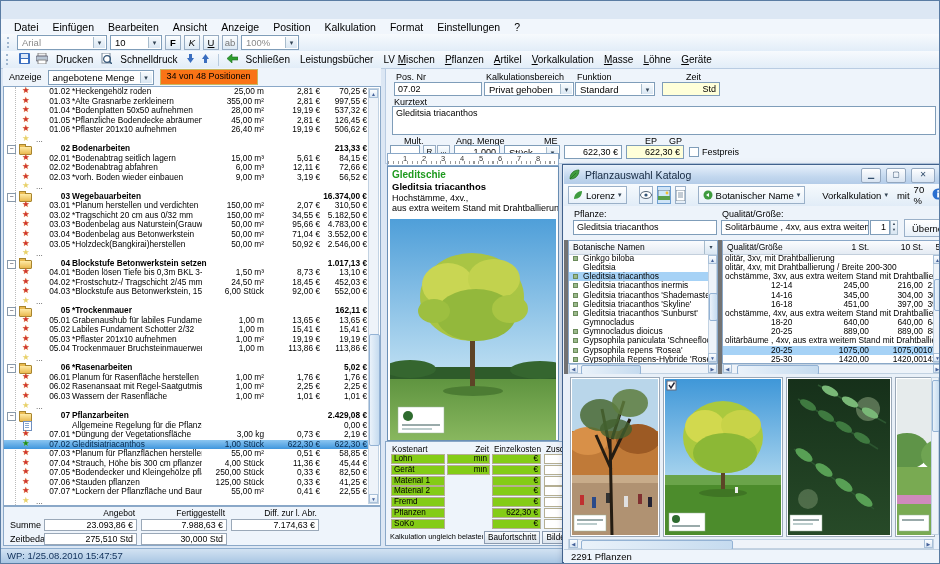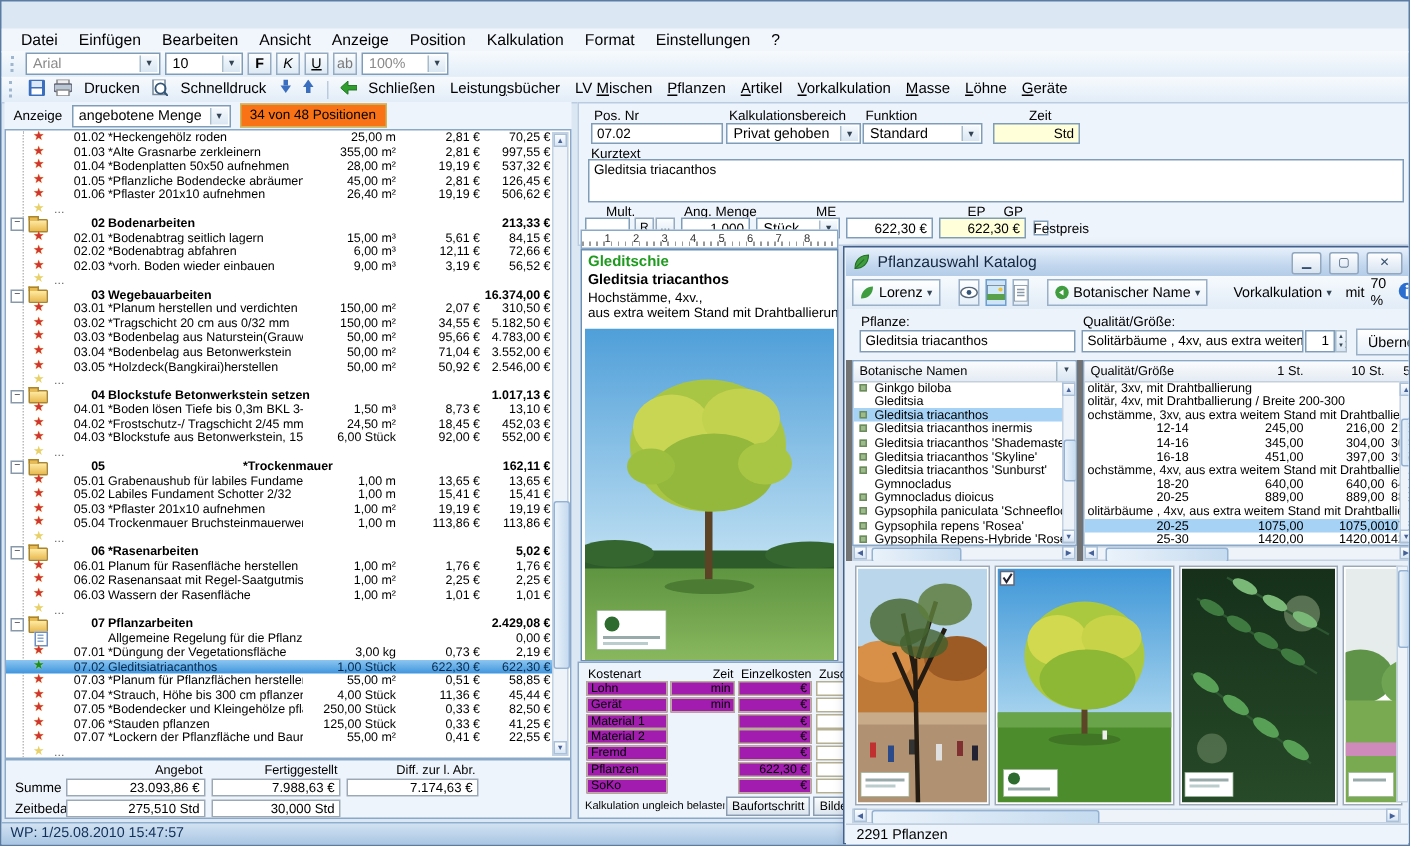--- a/index.html
+++ b/index.html
@@ -79,21 +79,21 @@
     background:repeating-linear-gradient(90deg,#999 0 1px,transparent 1px 4.75px);}
   .rnum{position:absolute;top:0;}
   .descpanel{position:absolute;left:386px;top:165px;width:172px;height:275px;background:#fff;
     border:1px solid #6a8fb5;box-sizing:border-box;overflow:hidden;}
   .desc-t1{position:absolute;left:4px;top:2px;font-size:10px;font-weight:bold;color:#1e9a1e;}
   .desc-t2{position:absolute;left:4px;top:14px;font-size:9.5px;font-weight:bold;}
   .desc-l{position:absolute;left:4px;font-size:9px;white-space:nowrap;}
   
   .kostpanel{position:absolute;left:384px;top:440px;width:200px;height:105px;background:#eef4fb;
     border:1px solid #8aa8c8;box-sizing:border-box;font-size:8.3px;}
-  .kbox{position:absolute;height:10px;background:#a21caf;border:1px solid #b5af93;box-sizing:border-box;
+  .kbox{position:absolute;height:10px;background:#84cc16;border:1px solid #b5af93;box-sizing:border-box;
     font-size:8.2px;line-height:8.5px;padding:0 2px;white-space:nowrap;overflow:hidden;}
   .kbtn{position:absolute;height:13px;border:1px solid #8b9bb0;background:linear-gradient(#fafcfd,#dbe4ee);
     font-size:8.2px;line-height:11px;text-align:center;padding:0 3px;white-space:nowrap;overflow:hidden;box-sizing:border-box;}
   
   .statusbar{position:absolute;left:0;top:547px;width:940px;height:15px;
     background:linear-gradient(#d2e2f2,#a9c6e3);border-top:1px solid #8fafd0;font-size:9.5px;
     line-height:14px;padding-left:6px;color:#10305a;box-sizing:border-box;}
   .bottomedge{position:absolute;left:0;top:562px;width:940px;height:2px;background:#7d9cc0;}
   
   .sbtrack{position:absolute;background:#eef3f9;border:1px solid #c2d2e2;box-sizing:border-box;}
@@ -394,21 +394,21 @@
           <span class="tgp">552,00 €</span>
         </div>
         <div class="trow">
           <span class="stardim">★</span>
           <span class="dots">...</span>
         </div>
         <div class="trow group">
           <span class="expand">−</span>
           <span class="folder"></span>
           <span class="tnum">05</span>
-          <span class="ttxt ttxt-g" style="width: 240px; text-align: center;">*Trockenmauer</span>
+          <span class="ttxt ttxt-g" style="width: 240px;">*Trockenmauer</span>
           <span class="tqty"></span>
           <span class="tep"></span>
           <span class="tgp">162,11 €</span>
         </div>
         <div class="trow">
           <span class="star">★</span>
           <span class="tnum">05.01</span>
           <span class="ttxt">Grabenaushub für labiles Fundament</span>
           <span class="tqty">1,00 m</span>
           <span class="tep">13,65 €</span>
@@ -595,21 +595,21 @@
     <span class="mini" style="position:absolute;left:51px;top:76px;height:13px;min-width:13px;font-size:8px;line-height:9px;">...</span>
     <span class="lbl" style="left:70px;top:67px;">Ang. Menge</span>
     <span class="fld rt" style="left:68px;top:76px;width:46px;">1,000</span>
     <span class="lbl" style="left:120px;top:67px;padding-left:38px;">ME</span>
     <span class="combo" style="position:absolute;left:118px;top:76px;width:56px;height:14px;">Stück</span>
     <span class="lbl" style="left:215px;top:67px;margin-left:44px;">EP</span>
     <span class="fld rt" style="left:178px;top:76px;width:58px;">622,30 €</span>
     <span class="lbl" style="left:283px;top:67px;">GP</span>
     <span class="fld yellow rt" style="left:240px;top:76px;width:58px;">622,30 €</span>
     <span style="position:absolute;left:303px;top:78px;width:8px;height:8px;background:#fff;border:1px solid #7f9db9;"></span>
-    <span class="lbl" style="left:303px;top:78px;text-align:center;">Festpreis</span>
+    <span class="lbl" style="left:316px;top:78px;text-align:center;">Festpreis</span>
   </div>
 
   <div class="rulerbar" id="ruler">
     <div class="rulticks"></div>
   <span class="rnum" style="left: 15px;">1</span>
       <span class="rnum" style="left: 34px;">2</span>
       <span class="rnum" style="left: 53px;">3</span>
       <span class="rnum" style="left: 72px;">4</span>
       <span class="rnum" style="left: 91px;">5</span>
       <span class="rnum" style="left: 110px;">6</span>

